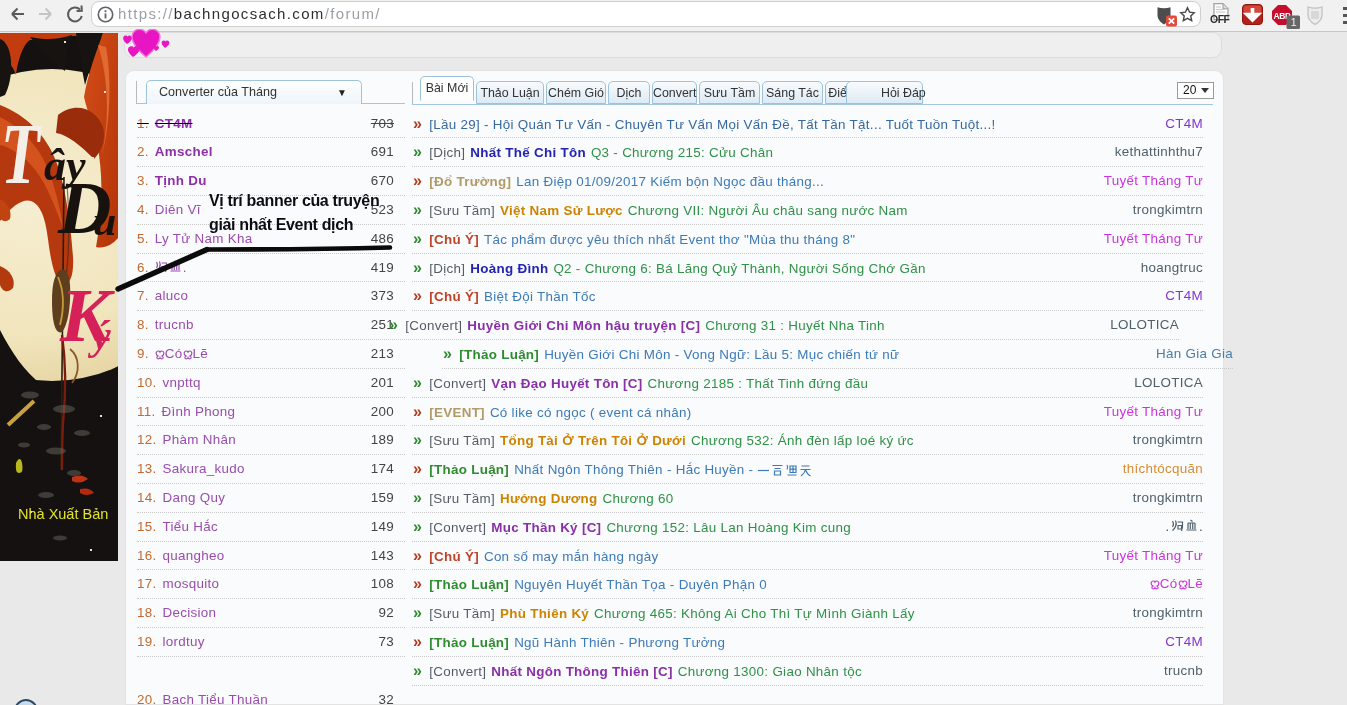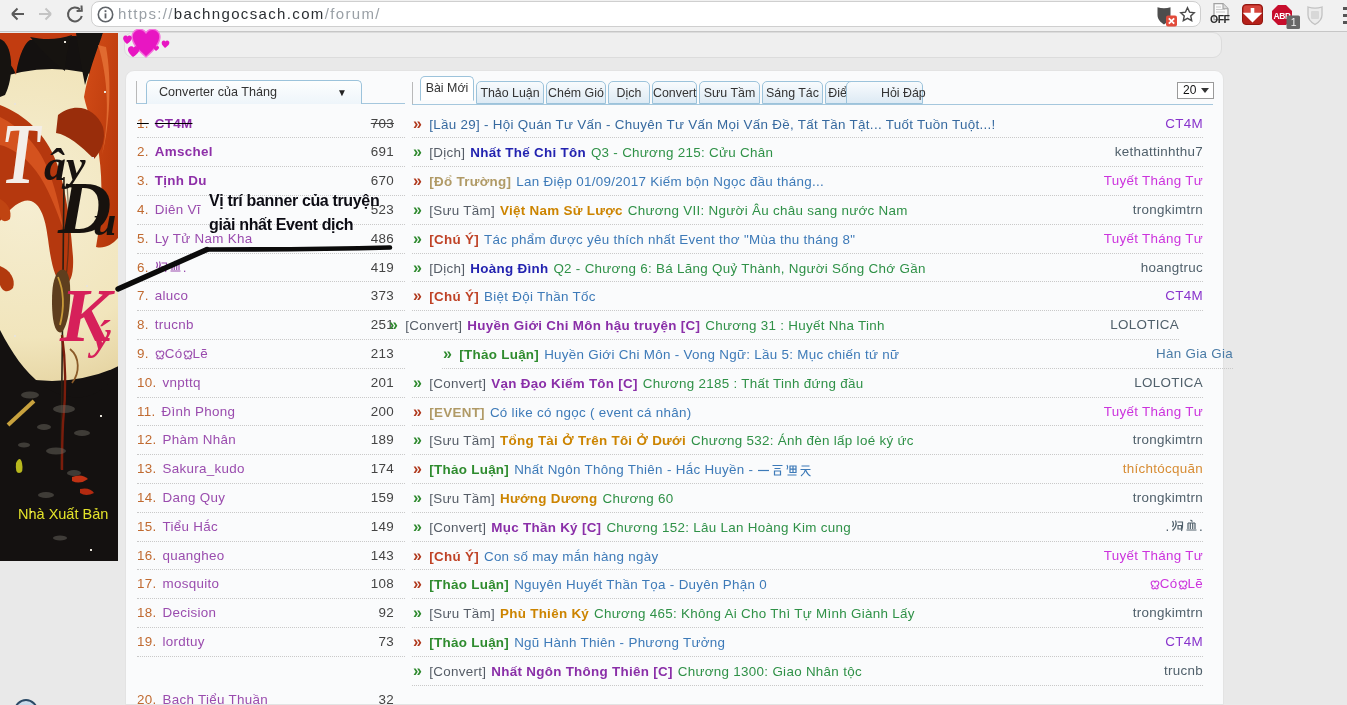--- a/index.html
+++ b/index.html
@@ -249,21 +249,21 @@
 <div id="sel" class="abs">20<i></i></div>
 <div class="abs row" style="left:412px;top:109.6px;width:791px;"><span class="arr r">»</span><span class="seg t1">[Lầu 29] - Hội Quán Tư Vấn - Chuyên Tư Vấn Mọi Vấn Đề, Tất Tần Tật... Tuốt Tuồn Tuột...!</span><span class="auth avio">CT4M</span></div>
 <div class="abs row" style="left:412px;top:138.4px;width:791px;"><span class="arr g">»</span><span class="seg tg">[Dịch]</span><span class="seg bn">Nhất Thế Chi Tôn</span><span class="seg gr">Q3 - Chương 215: Cửu Chân</span><span class="auth asl">kethattinhthu7</span></div>
 <div class="abs row" style="left:412px;top:167.20000000000002px;width:791px;"><span class="arr r">»</span><span class="seg ttan">[Đổ Trường]</span><span class="seg t2">Lan Điệp 01/09/2017 Kiếm bộn Ngọc đầu tháng...</span><span class="auth amg">Tuyết Tháng Tư</span></div>
 <div class="abs row" style="left:412px;top:196.00000000000003px;width:791px;"><span class="arr g">»</span><span class="seg tg">[Sưu Tầm]</span><span class="seg bo">Việt Nam Sử Lược</span><span class="seg gr">Chương VII: Người Âu châu sang nước Nam</span><span class="auth asl">trongkimtrn</span></div>
 <div class="abs row" style="left:412px;top:224.80000000000004px;width:791px;"><span class="arr g">»</span><span class="seg tred">[Chú Ý]</span><span class="seg t2">Tác phẩm được yêu thích nhất Event thơ "Mùa thu tháng 8"</span><span class="auth amg">Tuyết Tháng Tư</span></div>
 <div class="abs row" style="left:412px;top:253.60000000000005px;width:791px;"><span class="arr g">»</span><span class="seg tg">[Dịch]</span><span class="seg bn">Hoàng Đình</span><span class="seg gr">Q2 - Chương 6: Bá Lăng Quỷ Thành, Người Sống Chớ Gần</span><span class="auth asl">hoangtruc</span></div>
 <div class="abs row" style="left:412px;top:282.40000000000003px;width:791px;"><span class="arr r">»</span><span class="seg tred">[Chú Ý]</span><span class="seg t2">Biệt Đội Thần Tốc</span><span class="auth avio">CT4M</span></div>
 <div class="abs row" style="left:388px;top:311.20000000000005px;width:791px;"><span class="arr g">»</span><span class="seg tg">[Convert]</span><span class="seg bp">Huyền Giới Chi Môn hậu truyện [C]</span><span class="seg gr">Chương 31 : Huyết Nha Tinh</span><span class="auth asl">LOLOTICA</span></div>
 <div class="abs row" style="left:412px;top:340.00000000000006px;width:791px;margin-left:30px;"><span class="arr g">»</span><span class="seg tgrn">[Thảo Luận]</span><span class="seg t2">Huyền Giới Chi Môn - Vong Ngữ: Lầu 5: Mục chiến tứ nữ</span><span class="auth asb">Hàn Gia Gia</span></div>
-<div class="abs row" style="left:412px;top:368.80000000000007px;width:791px;"><span class="arr g">»</span><span class="seg tg">[Convert]</span><span class="seg bp">Vạn Đạo Kiếm Tôn [C]</span><span class="seg gr">Chương 2185 : Thất Tinh đứng đầu</span><span class="auth asl">LOLOTICA</span></div>
+<div class="abs row" style="left:412px;top:368.80000000000007px;width:791px;"><span class="arr g">»</span><span class="seg tg">[Convert]</span><span class="seg bp">Vạn Đạo Huyết Tôn [C]</span><span class="seg gr">Chương 2185 : Thất Tinh đứng đầu</span><span class="auth asl">LOLOTICA</span></div>
 <div class="abs row" style="left:412px;top:397.6000000000001px;width:791px;"><span class="arr r">»</span><span class="seg ttan">[EVENT]</span><span class="seg t2">Có like có ngọc ( event cá nhân)</span><span class="auth amg">Tuyết Tháng Tư</span></div>
 <div class="abs row" style="left:412px;top:426.4000000000001px;width:791px;"><span class="arr g">»</span><span class="seg tg">[Sưu Tầm]</span><span class="seg bo">Tổng Tài Ở Trên Tôi Ở Dưới</span><span class="seg gr">Chương 532: Ánh đèn lấp loé ký ức</span><span class="auth asl">trongkimtrn</span></div>
 <div class="abs row" style="left:412px;top:455.2000000000001px;width:791px;"><span class="arr r">»</span><span class="seg tgrn">[Thảo Luận]</span><span class="seg t2">Nhất Ngôn Thông Thiên - Hắc Huyền - <svg width="56" height="14" viewBox="0 0 56 14" style="vertical-align:-2.5px">
         <g fill="none" stroke="#3d7ab8" stroke-width="1.2" transform="translate(0,0)">
           <path d="M1 7.5 H12"></path>
         </g>
         <g fill="none" stroke="#3d7ab8" stroke-width="1.2" transform="translate(14,0)">
           <path d="M1.5 2.5 H11.5 M3.5 5.5 H9.5 M3.5 8 H9.5 V12 H3.5 Z"></path>
         </g>
         <g fill="none" stroke="#3d7ab8" stroke-width="1.2" transform="translate(28,0)">

